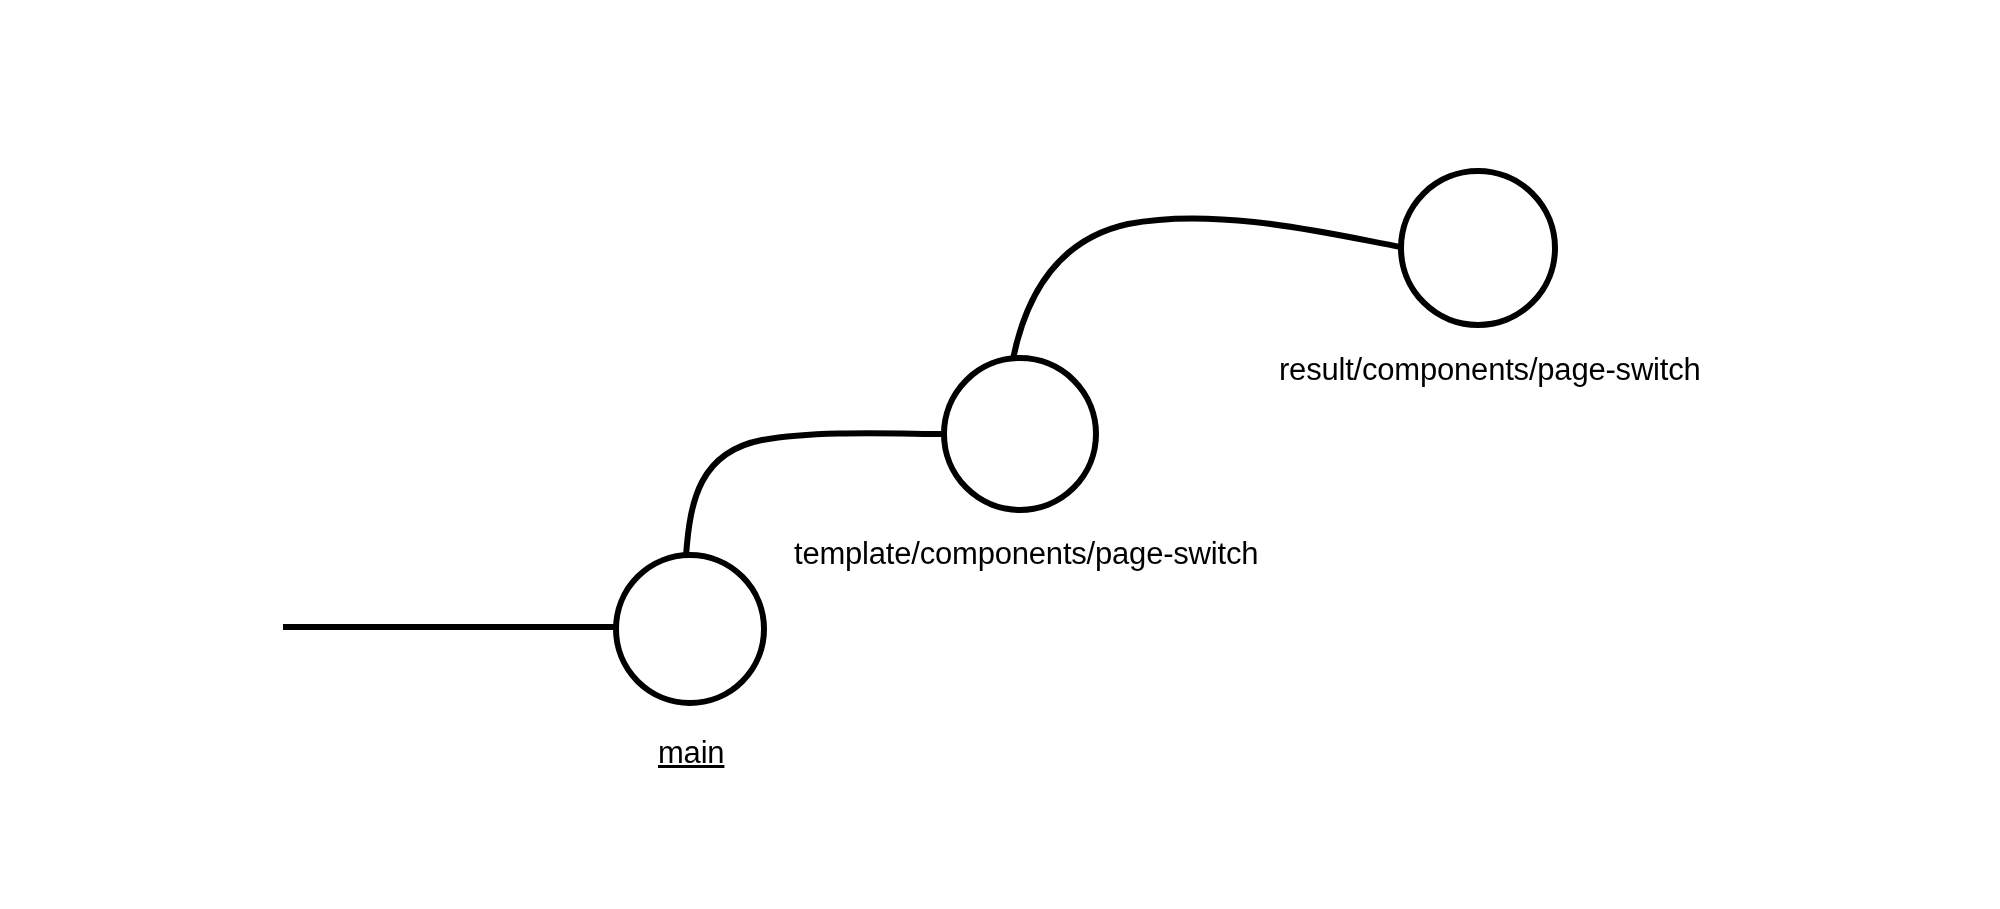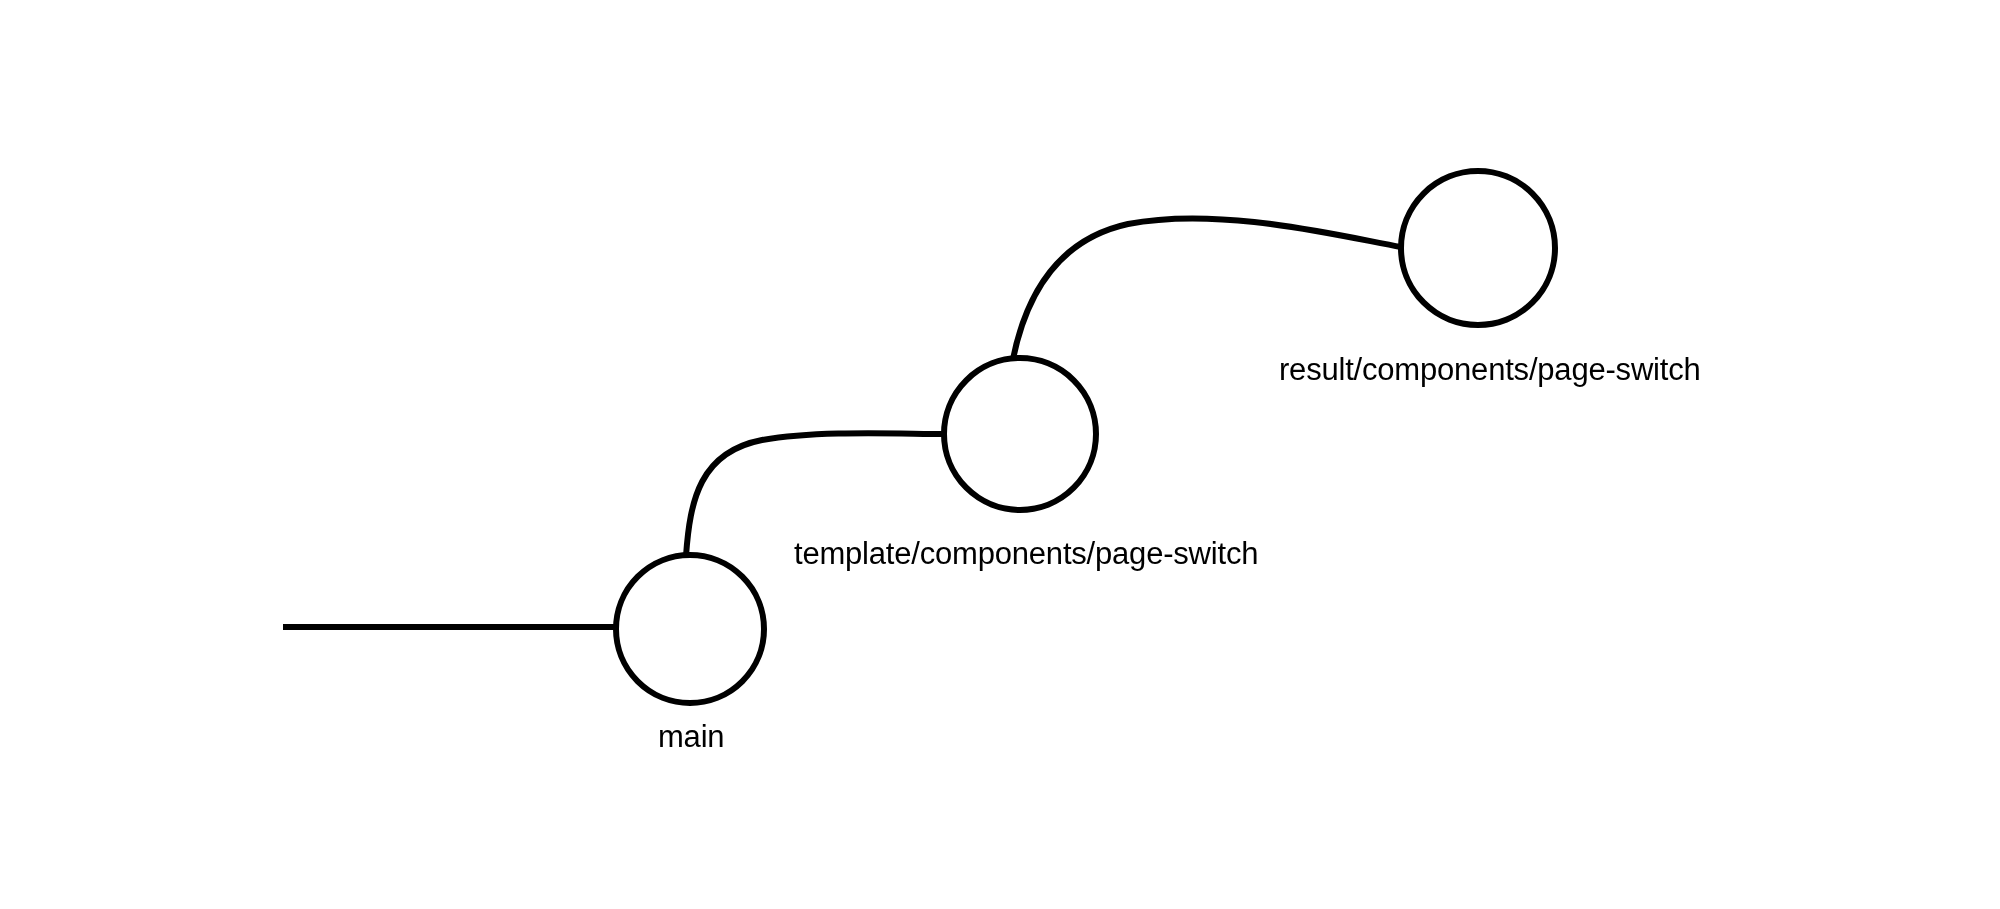--- a/index.html
+++ b/index.html
@@ -64,19 +64,19 @@
 
     <path class="graph-edge" d="M 1013 359 C 1025 300 1055 240 1128 224 C 1220 206 1340 236 1401 247" stroke="#000000" stroke-width="6"></path>
 
     <circle class="graph-node" cx="690" cy="629" r="74" stroke="#000000" fill="#ffffff" stroke-width="6"></circle>
 
     <circle class="graph-node" cx="1020" cy="434" r="76" stroke="#000000" fill="#ffffff" stroke-width="6"></circle>
 
     <circle class="graph-node" cx="1478" cy="248" r="77" stroke="#000000" fill="#ffffff" stroke-width="6"></circle>
   </svg>
 
-  <div class="node-label" style="left: 658px; top: 721px;">main</div>
+  <div class="node-label" style="left: 658px; top: 737px; text-decoration: underline;">main</div>
 
   <div class="node-label" style="left: 1279px; top: 354px;">result/components/page-switch</div>
 
   <div class="node-label" style="left: 794px; top: 538px;">template/components/page-switch</div>
 
 </div>
 
 </body></html>

